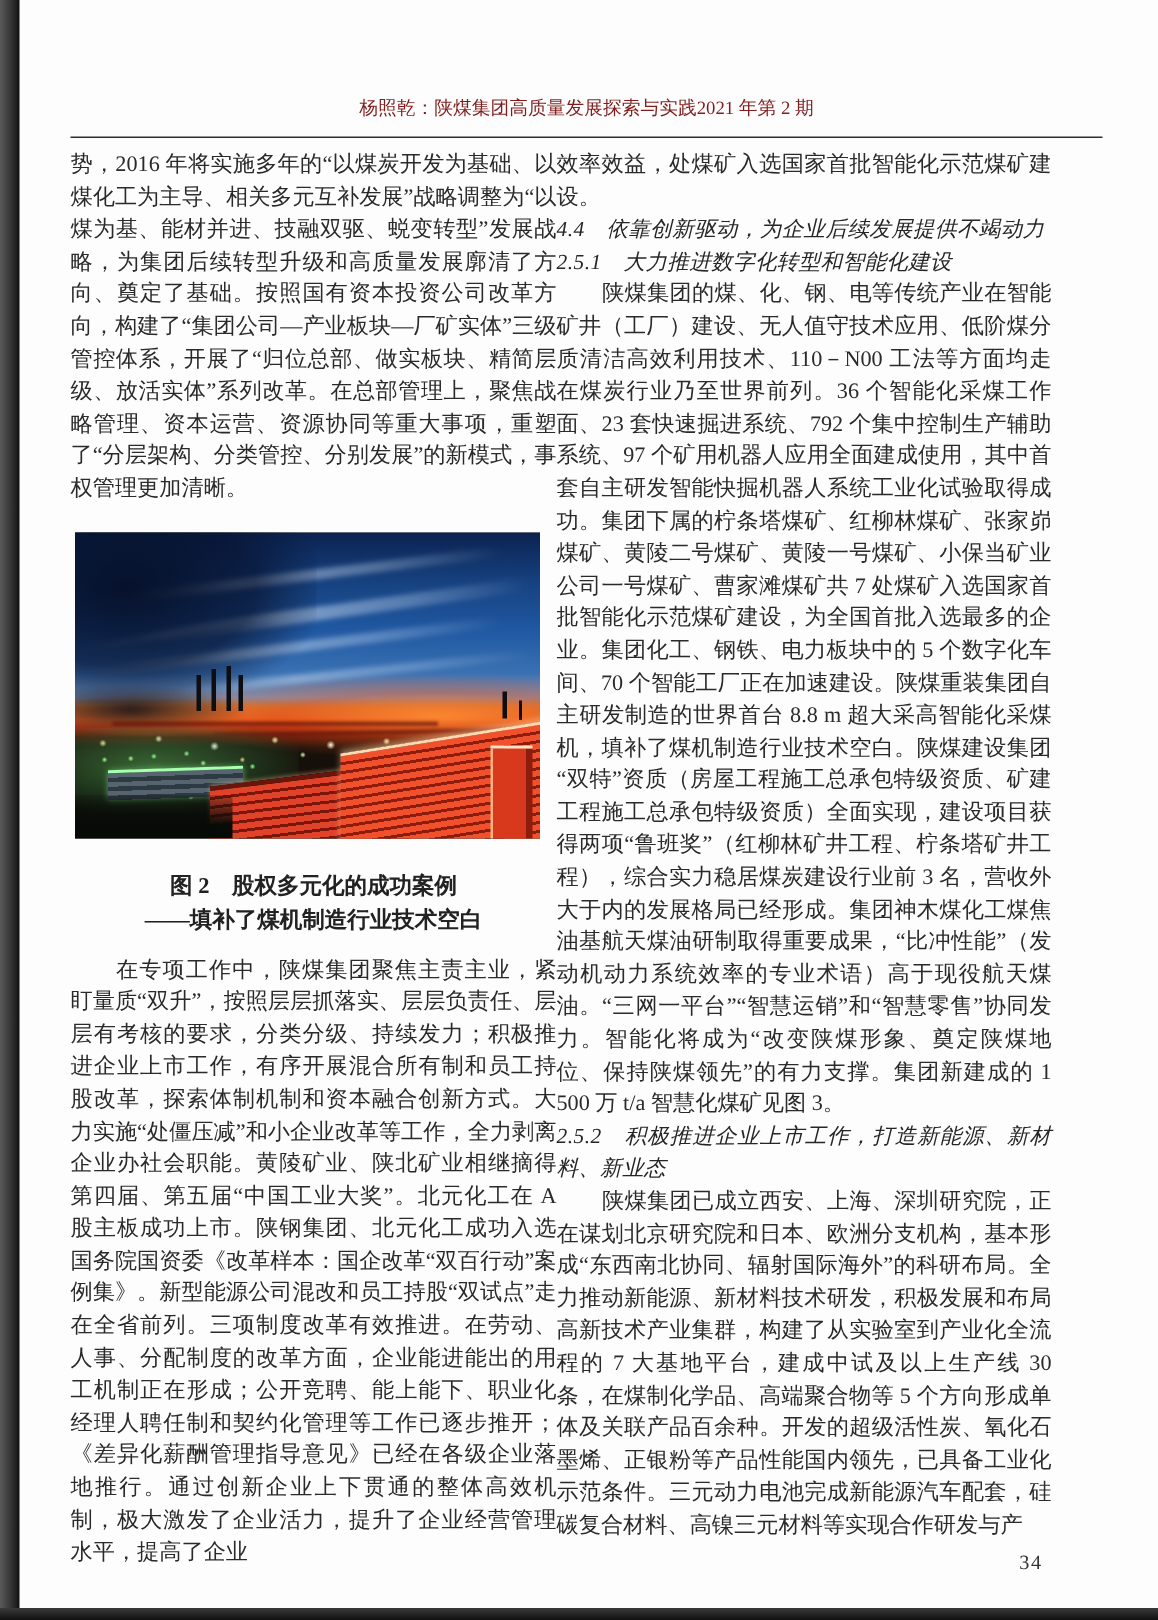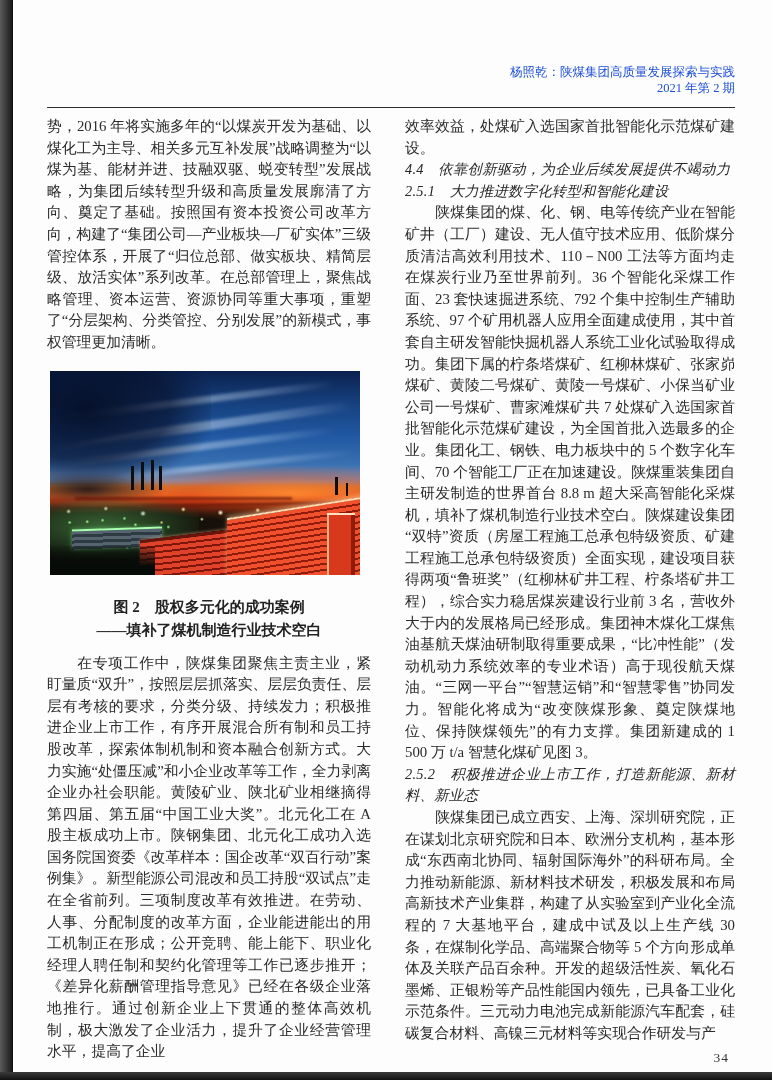--- a/index.html
+++ b/index.html
@@ -5,23 +5,23 @@
   html,body{margin:0;padding:0;background:#e8e8e8;}
   .page{position:relative;width:772px;height:1080px;background:#fdfdfd;overflow:hidden;
         font-family:"Liberation Serif","DejaVu Serif",serif;color:#2a2a2a;}
   
   .edge-left{position:absolute;left:0;top:0;width:13px;height:1080px;
              background:linear-gradient(90deg,#5a5a5a 0%,#3c3c3c 45%,#232323 80%,#0e0e0e 100%);}
   .edge-bottom{position:absolute;left:0;bottom:0;width:772px;height:8px;
                background:linear-gradient(180deg,#3a3a3a,#101010);}
   .content{position:absolute;left:47px;top:64px;width:688px;}
   header.running{display:flex;justify-content:center;align-items:flex-end;
-                 font-size:12.5px;line-height:16px;color:#1d4ed8;flex-direction:column;}
+                 font-size:12.5px;line-height:16px;color:#7f1d1d;}
   .rule{margin-top:11px;border-top:1.6px solid #2e2e2e;height:0;}
-  .columns{display:flex;gap:34px;margin-top:8px;}
+  .columns{display:flex;margin-top:8px;}
   .col{font-size:14.8px;line-height:21.6px;text-align:justify;}
   .col.left{width:324px;}
   .col.right{width:330px;}
   p.body{margin:0;}
   p.indent{text-indent:2.05em;}
   .kai{font-style:italic;font-weight:500;color:#262626;letter-spacing:.3px;margin:0;
        font-size:14.3px;line-height:21.6px;}
   h3.kai,h4.kai{font-weight:500;}
   figure{margin:17px 0 0 0;}
   .photo{position:relative;margin-left:3px;width:310px;height:204px;overflow:hidden;background:#0c0e09;}

